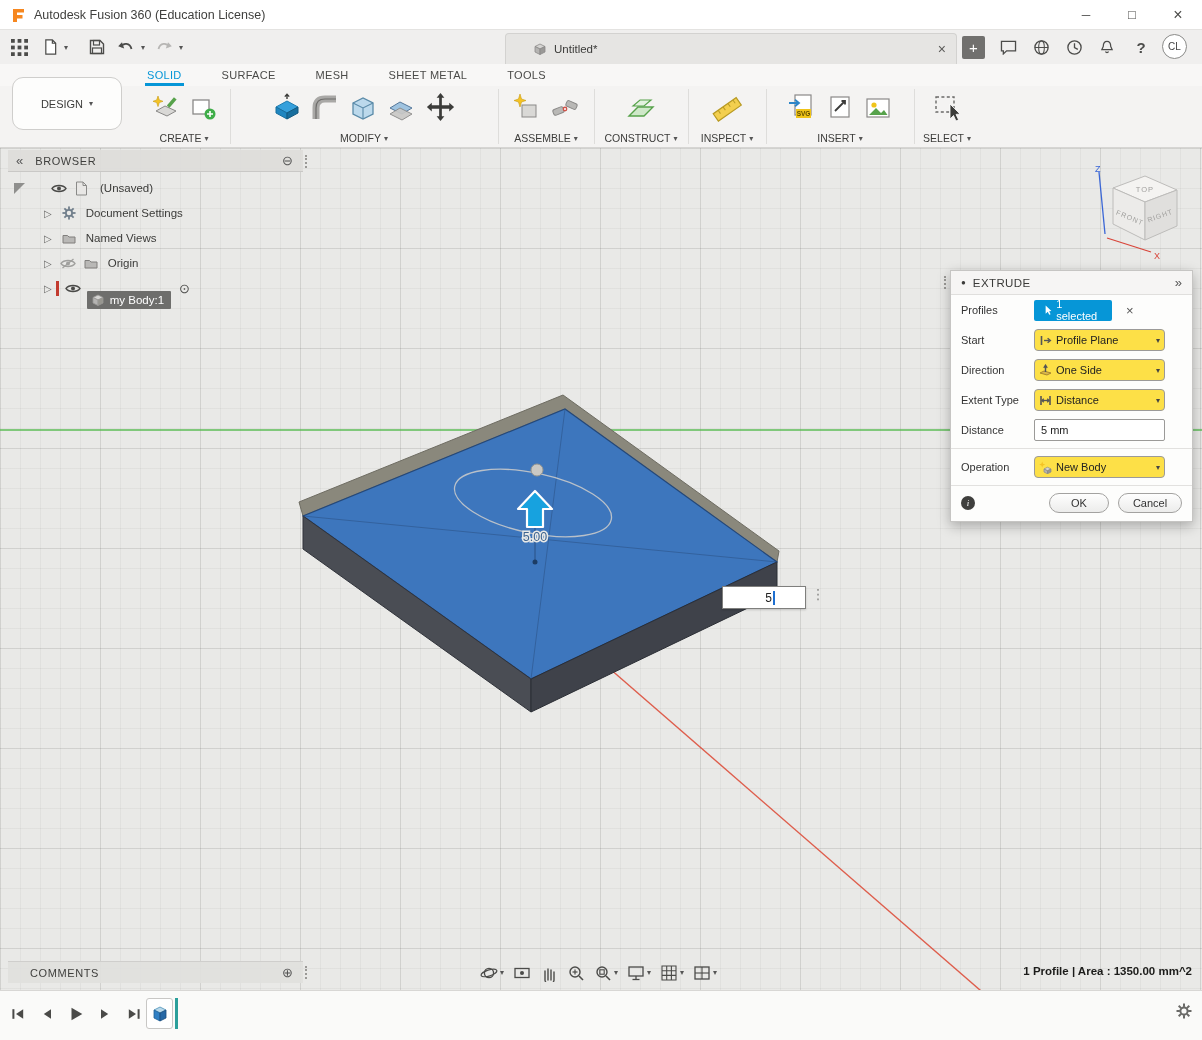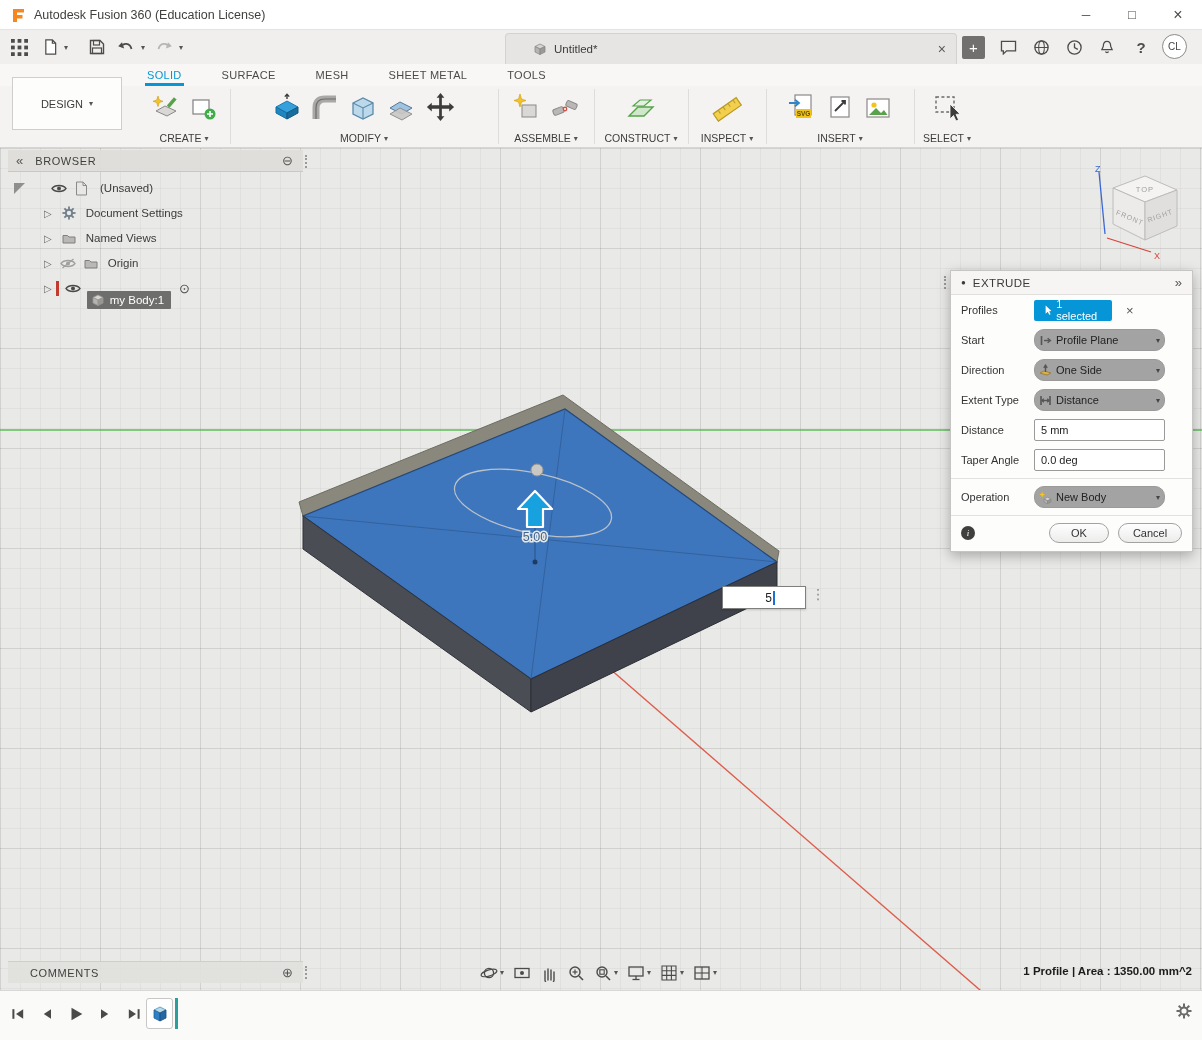--- a/index.html
+++ b/index.html
@@ -28,21 +28,21 @@
 
   
   #ribbontabs { left:0; top:64px; width:1202px; height:22px; background:#f8f7f6; z-index:18; }
   .rtabs { position:absolute; left:145px; top:0; height:22px; display:flex; gap:36px; align-items:center; }
   .rtab { position:relative; font-size:11px; color:#4a4a48; letter-spacing:.3px; height:22px; display:flex; align-items:center; padding:0 2px; }
   .rtab.active { color:#0696d7; }
   .rtab.active::after { content:""; position:absolute; left:0; right:0; bottom:0; height:3px; background:#0696d7; }
 
   
   #ribbon { left:0; top:86px; width:1202px; height:62px; background:#f4f3f2; border-bottom:1px solid #d6d5d3; z-index:17; }
-  #design-btn { left:12px; top:77px; width:110px; height:53px; background:#fdfdfc; border:1px solid #cfcecc; border-radius:0; display:flex; align-items:center; justify-content:center; gap:6px; font-size:11px; color:#3c3c3a; z-index:21; }
+  #design-btn { left:12px; top:77px; width:110px; height:53px; background:#fdfdfc; border:1px solid #cfcecc; border-radius:11px; display:flex; align-items:center; justify-content:center; gap:6px; font-size:11px; color:#3c3c3a; z-index:21; }
   .rgroup { position:absolute; top:0; height:61px; display:flex; flex-direction:column; }
   .ricons { flex:1; display:flex; align-items:center; justify-content:center; gap:8px; }
   .rlabel { height:18px; display:flex; align-items:center; justify-content:center; gap:3px; font-size:10.5px; color:#3c3c3a; }
   .rsep { position:absolute; top:3px; width:1px; height:55px; background:#dedddb; }
   .ribtn { display:flex; align-items:center; justify-content:center; }
 
   
   #canvas { left:0; top:148px; width:1202px; height:842px;
     background-color:#e9e9e7;
     background-image:
@@ -71,21 +71,21 @@
   #status-text { left:900px; top:965px; width:292px; text-align:right; font-size:11.5px; font-weight:bold; color:#1c1c1a; z-index:5; }
 
   
   #extrude-dialog { left:950px; top:270px; width:243px; background:#fdfdfc; border:1px solid #c6c5c3; box-shadow:0 4px 12px rgba(0,0,0,0.28); z-index:10; }
   #dlg-header { height:24px; display:flex; align-items:center; padding:0 10px; background:#f6f5f4; border-bottom:1px solid #e0dfdd; }
   .dlg-bullet { font-size:8px; color:#3c3c3a; margin-right:7px; }
   .dlg-title { font-size:11.5px; letter-spacing:.4px; color:#3a3a38; }
   .dlg-collapse { margin-left:auto; font-size:13px; color:#555; }
   .dlg-row { display:flex; align-items:center; height:30px; padding:0 10px; }
   .dlg-label { width:73px; font-size:11px; color:#333; flex:none; }
-  .dd { display:flex; align-items:center; gap:4px; height:22px; width:131px; border:1px solid #9b9a98; background:#a3a3a3; border-radius:10px; font-size:11px; color:#222; padding:0 4px; }
+  .dd { display:flex; align-items:center; gap:4px; height:22px; width:131px; border:1px solid #9b9a98; background:#fde047; border-radius:4px; font-size:11px; color:#222; padding:0 4px; }
   .dd .ddchev { margin-left:auto; font-size:8px; color:#444; }
   .field { display:flex; align-items:center; height:22px; width:131px; border:1px solid #9b9a98; background:#fff; border-radius:2px; font-size:11px; color:#222; padding:0 6px; }
   .typebtn { width:27px; height:24px; display:flex; align-items:center; justify-content:center; border:1px solid #c3c2c0; background:#fbfbfa; border-radius:2px; }
   .typebtn.active { border:1px solid #0696d7; background:#d6ecf8; }
   .chip { display:flex; align-items:center; gap:4px; height:21px; width:78px; background:#0696d7; border-radius:2px; color:#fff; font-size:11px; padding:0 10px; }
   .chip-close { margin-left:14px; font-size:13px; color:#555; }
   .dlg-div { height:1px; background:#e2e1df; margin:3px 0; }
   #dlg-footer { display:flex; align-items:center; height:32px; padding:0 10px 4px 10px; }
   .infoicon { width:14px; height:14px; border-radius:50%; background:#3f3f3d; color:#fff; font-size:9px; font-style:italic; font-family:"Liberation Serif", serif; display:flex; align-items:center; justify-content:center; }
   .btn { height:20px; border:1px solid #a3a2a0; background:linear-gradient(#fefefe,#ececeb); font-size:11px; color:#333; display:flex; align-items:center; justify-content:center; border-radius:10px; }
@@ -581,24 +581,20 @@
         <span>Distance</span>
         <span class="ddchev">▾</span>
       </span>
     </div>
 
     <div class="dlg-row">
       <span class="dlg-label">Distance</span>
       <span class="field">5 mm</span>
     </div>
 
-    <div class="dlg-row">
-      <span class="dlg-label">Taper Angle</span>
-      <span class="field">0.0 deg</span>
-    </div>
 
     <div class="dlg-div"></div>
 
     <div class="dlg-row">
       <span class="dlg-label">Operation</span>
       <span class="dd">
         <svg width="13" height="13" viewBox="0 0 13 13">
             <polygon points="3.2,0.6 4,2.8 6.2,3.6 4,4.4 3.2,6.6 2.4,4.4 0.2,3.6 2.4,2.8" fill="#f5c324"></polygon>
             <polygon points="5,8 8.5,6.2 12,8 8.5,9.8" fill="#d5d4d2" stroke="#8a8988" stroke-width=".7"></polygon>
             <polygon points="5,8 5,11 8.5,12.8 8.5,9.8" fill="#b5b4b2" stroke="#8a8988" stroke-width=".7"></polygon>

